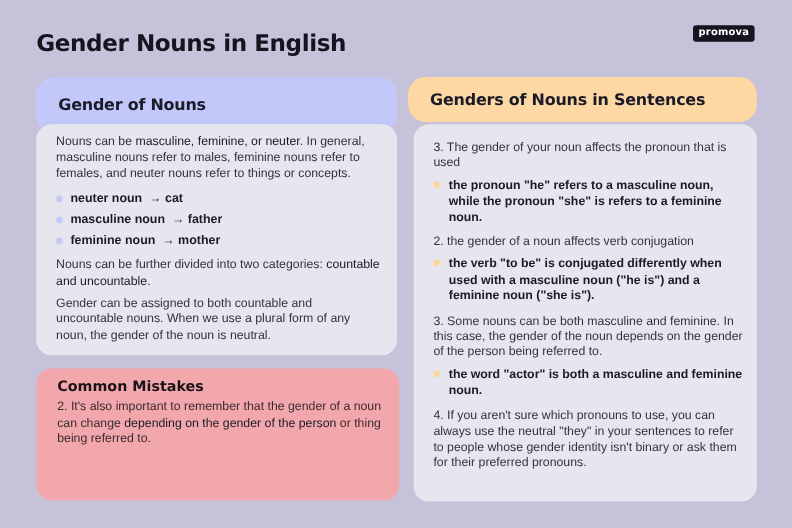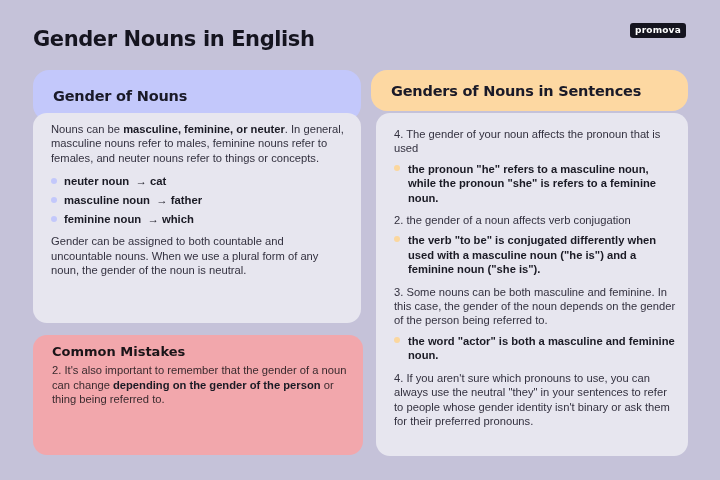--- a/index.html
+++ b/index.html
@@ -38,21 +38,21 @@
     background: #e7e6ef;
     font-size: 11.2px; line-height: 14.4px; color: #33313f;
   }
   .card.left { left: 33px; top: 113px; width: 328px; height: 210px; padding: 9px 14px 0 18px; }
   .card.right { left: 376px; top: 113px; width: 312px; height: 343px; padding: 14px 12px 0 18px; }
   .card.pink {
     left: 33px; top: 335px; width: 330px; height: 120px;
     background: #f2a7ac; padding: 10px 14px 0 19px; color: #3a2a2e;
   }
   .card p { margin-bottom: 6px; }
-  .b { font-weight: bold; color: #1a1a24; }
+  .b { font-weight: normal; color: #1a1a24; }
   .blist { list-style: none; margin: 2px 0 6px 0; }
   .blist li { display: flex; align-items: center; height: 19px; font-weight: bold; color: #1a1a24; font-size: 11.3px; }
   .dot { width: 6px; height: 6px; border-radius: 50%; margin-right: 7px; flex: none; }
   .dot.blue { background: #c3c8fb; }
   .dot.orange { background: #fbd79e; margin-top: 3px; align-self: flex-start; margin-right: 8px; }
   .sub { display: flex; margin: 1px 0 8px 0; }
   .sub span.t { font-weight: bold; color: #1a1a24; }
   .pink h3 {
     font-family: "DejaVu Sans", sans-serif;
     font-size: 13px; font-weight: bold; color: #1a1418; margin-bottom: 4px;
@@ -65,32 +65,33 @@
 <div class="logo">promova</div>
 
 <div class="pill blue">Gender of Nouns</div>
 <div class="pill orange">Genders of Nouns in Sentences</div>
 
 <div class="card left">
   <p><span>Nouns can be </span><span class="b">masculine, feminine, or neuter</span><span>. In general, masculine nouns refer to males, feminine nouns refer to females, and neuter nouns refer to things or concepts.</span></p>
   <ul class="blist">
     <li><span class="dot blue"></span><span>neuter noun</span>&nbsp;&nbsp;<span>→</span>&nbsp;<span>cat</span></li>
     <li><span class="dot blue"></span><span>masculine noun</span>&nbsp;&nbsp;<span>→</span>&nbsp;<span>father</span></li>
-    <li><span class="dot blue"></span><span>feminine noun</span>&nbsp;&nbsp;<span>→</span>&nbsp;<span>which</span></li>
+    <li><span class="dot blue"></span><span>feminine noun</span>&nbsp;&nbsp;<span>→</span>&nbsp;<span>mother</span></li>
   </ul>
+  <p><span>Nouns can be further divided into two categories: </span><span class="b">countable and uncountable</span><span>.</span></p>
   <p>Gender can be assigned to both countable and uncountable nouns. When we use a plural form of any noun, the gender of the noun is neutral.</p>
 </div>
 
 <div class="card pink">
   <h3>Common Mistakes</h3>
   <p><span>2. It's also important to remember that the gender of a noun can change </span><span class="b">depending on the gender of the person</span><span> or thing being referred to.</span></p>
 </div>
 
 <div class="card right">
-  <p>4. The gender of your noun affects the pronoun that is used</p>
+  <p>3. The gender of your noun affects the pronoun that is used</p>
   <div class="sub">
       <span class="dot orange"></span>
       <span class="t">the pronoun "he" refers to a masculine noun, while the pronoun "she" is refers to a feminine noun.</span>
     </div>
   <p>2. the gender of a noun affects verb conjugation</p>
   <div class="sub">
       <span class="dot orange"></span>
       <span class="t">the verb "to be" is conjugated differently when used with a masculine noun ("he is") and a feminine noun ("she is").</span>
     </div>
   <p>3. Some nouns can be both masculine and feminine. In this case, the gender of the noun depends on the gender of the person being referred to.</p>

